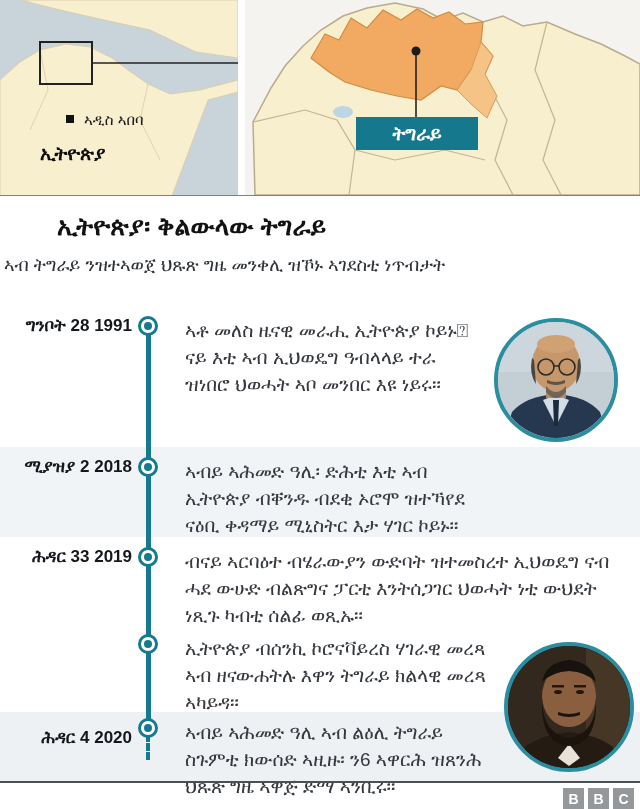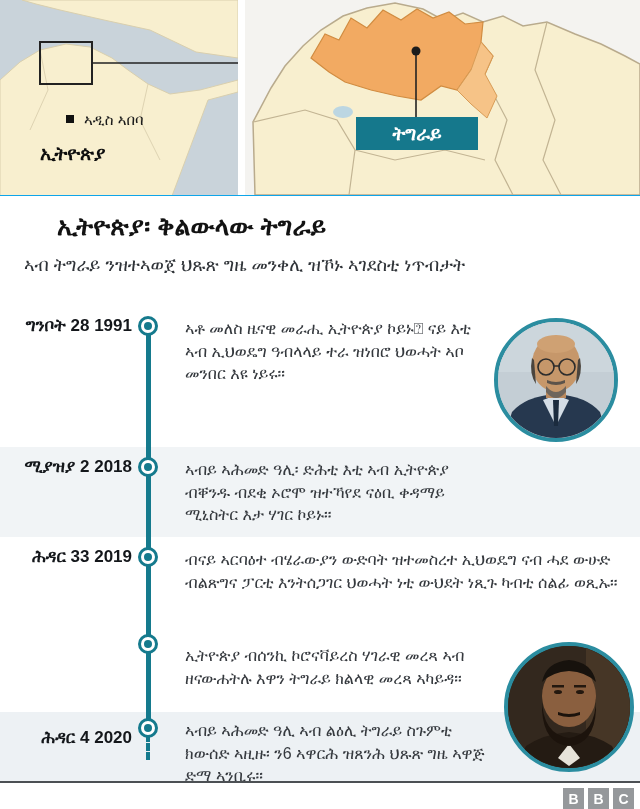--- a/index.html
+++ b/index.html
@@ -9,42 +9,42 @@
 
   
   .maps-row { position:absolute; left:0; top:0; width:640px; height:196px; border-bottom:3px solid #0ea5e9; background:#fafafa; }
   .map-left { position:absolute; left:0; top:0; width:238px; height:195px; }
   .map-gap  { position:absolute; left:238px; top:0; width:7px; height:195px; background:#ffffff; }
   .map-right{ position:absolute; left:245px; top:0; width:395px; height:195px; background:#737373; }
   svg text { font-family:"Liberation Sans","DejaVu Sans",sans-serif; }
 
   
   .page-title { position:absolute; left:16px; top:212px; width:600px; font-size:25px; font-weight:bold; color:#121212; letter-spacing:0.2px;margin-left:41px; }
-  .page-subtitle { position:absolute; left:24px; top:252px; width:560px; font-size:18px; color:#2f3338; line-height:1.45; }
+  .page-subtitle { position:absolute; left:4px; top:252px; width:560px; font-size:18px; color:#2f3338; line-height:1.45; }
 
   
   .band { position:absolute; left:0; width:640px; }
   .band.b2018 { top:447px; height:90px; background:#f1f4f6; }
   .band.b2020b{ top:712px; height:70px; background:#edf1f4; }
 
   .tl-line { position:absolute; left:146px; top:326px; width:5px; height:402px; background:#157a8d; }
   .tl-dash { position:absolute; left:146px; top:734px; height:26px; width:0; border-left:4px dashed #157a8d; }
 
   .tl-dot { position:absolute; left:138px; width:20px; height:20px; border-radius:50%;
             background:#ffffff; border:3px solid #157a8d; }
   .tl-dot .inner { position:absolute; left:50%; top:50%; width:8px; height:8px; margin:-4px 0 0 -4px;
             border-radius:50%; background:#157a8d; }
   .d1{top:316px;} .d2{top:457px;} .d3{top:547px;} .d4{top:634px;} .d5{top:718px;}
 
   .tl-date { position:absolute; left:0; width:132px; text-align:right; font-size:17px; font-weight:bold; color:#14171b; }
   .t1{top:316px;padding-left:10px;} .t2{top:457px;} .t3{top:547px;} .t4{top:634px;} .t5{top:716px;margin-top:12px;}
 
-  .tl-text { position:absolute; left:185px; font-size:16px; color:#35393e; line-height:1.42; }
+  .tl-text { position:absolute; left:185px; font-size:19px; color:#35393e; line-height:1.42; }
   .x1{top:318px; width:300px;} .x2{top:459px; width:298px;} .x3{top:549px; width:442px;}
-  .x4{top:636px; width:302px;margin-top:9px;} .x5{top:720px; width:302px;}
+  .x4{top:636px; width:302px;} .x5{top:720px; width:302px;}
 
   
   .portrait { position:absolute; border-radius:50%; border:4px solid #2b8da0; overflow:hidden; background:#c7d0d6; }
   .portrait svg { display:block; }
   .p1 { left:494px; top:318px; width:124px; height:124px; }
   .p2 { left:504px; top:642px; width:130px; height:130px; background:#32271d; }
 
   
   .footer-divider { position:absolute; left:0; top:781px; width:640px; height:2px; background:#4c5054; }
   .bbc-logo { position:absolute; left:563px; top:788px; display:flex; gap:4px; }

